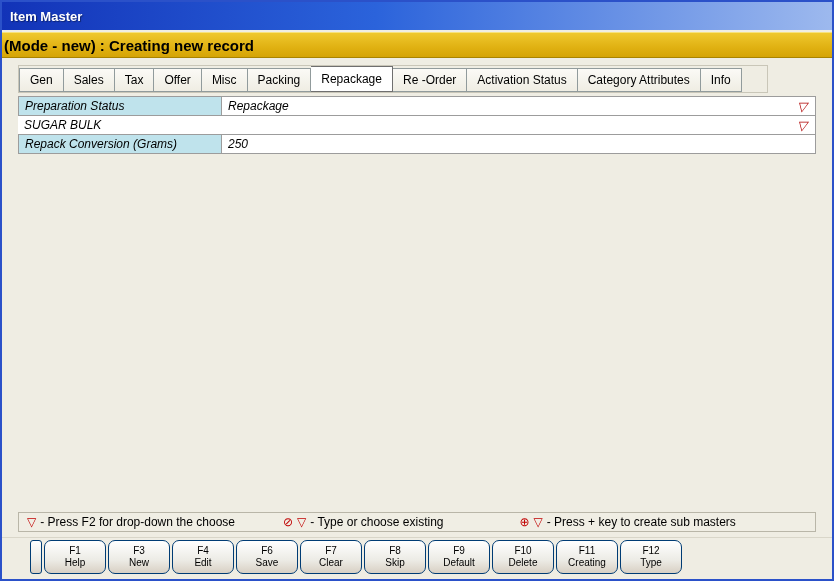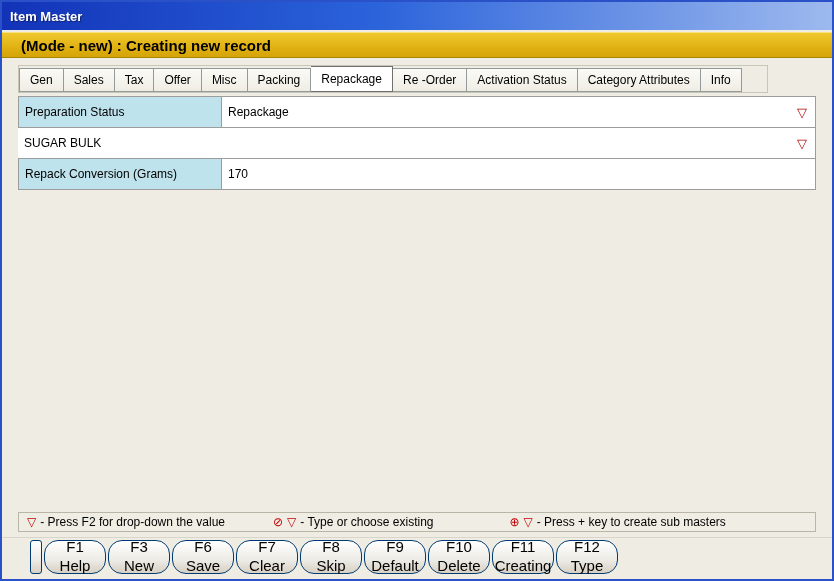--- a/index.html
+++ b/index.html
@@ -17,21 +17,21 @@
     color:#fff; font-weight:bold; font-size:13px;
     display:flex; align-items:center; padding-left:8px;
     text-shadow:1px 1px 1px rgba(0,0,0,.4);
   }
   .modebar {
     height:26px; flex:0 0 26px;
     margin-top:2px;
     background:linear-gradient(180deg,#EFC82E 0%, #E0B112 60%, #D5A406 100%);
     border-top:1px solid #F7E27E; border-bottom:1px solid #A98400;
     color:#000; font-weight:bold; font-size:15px;
-    display:flex; align-items:center; padding-left:19px;
+    display:flex; align-items:center; padding-left:2px;
   }
   .tabwrap {
     margin:7px 0 0 16px;
     width:750px;
     border:1px solid #C9C6B8;
     background:transparent;
     display:flex; align-items:flex-end;
   }
   .tab {
     border:1px solid #919B9C;
@@ -42,21 +42,21 @@
     cursor:default;
     white-space:nowrap;
   }
   .tab:first-child { border-left-width:1px; }
   .tab.active {
     background:#FFFFFF;
     border-color:#6F6F6F;
     padding-top:5px; padding-bottom:5px;
   }
   .form { margin:4px 16px 0 16px; }
-  .frow { display:flex; margin-top:-1px; height:32px; }
+  .frow { display:flex; margin-top:-1px; height:20px;font-style:italic; }
   .flabel {
     flex:0 0 204px;
     background:#BFE3EC;
     border:1px solid #9C9C9C;
     font-size:12px; color:#000;
     display:flex; align-items:center; padding-left:6px;
   }
   .fvalue {
     flex:1;
     background:#FFFFFF;
@@ -94,24 +94,24 @@
   }
   .sliver {
     width:12px; height:34px;
     border:1px solid #003C74; border-radius:3px;
     background:linear-gradient(180deg,#FFFFFF,#ECEBE5 60%,#D8D0C4);
     margin-right:2px;
   }
   .fbtn {
     width:62px; height:34px;
     margin-right:2px;
-    border:1px solid #003C74; border-radius:14px;
+    border:1px solid #003C74; border-radius:7px;
     background:linear-gradient(180deg,#FFFFFF,#ECEBE5 60%,#D8D0C4);
     font-family:"Liberation Sans", sans-serif;
-    font-size:15px; color:#000;
+    font-size:10px; color:#000;
     display:flex; flex-direction:column; align-items:center; justify-content:center;
     line-height:1.25; cursor:default;
   }
 </style>
 </head>
 <body>
 
 <div class="window">
 
   <div class="titlebar">
@@ -149,32 +149,32 @@
     <div class="frow">
       <div class="fvalue">
         <span class="fvtext">SUGAR BULK</span>
         <span class="ddicon">▽</span>
       </div>
     </div>
 
     <div class="frow">
       <div class="flabel">Repack Conversion (Grams)</div>
       <div class="fvalue">
-        <span class="fvtext">170</span>
+        <span class="fvtext">250</span>
       </div>
     </div>
 
   </div>
 
   <div class="spacer"></div>
 
   <div class="legend">
     <span class="litem">
       <span class="lsym">▽</span>
-      <span>- Press F2 for drop-down the value</span>
+      <span>- Press F2 for drop-down the choose</span>
     </span>
     <span class="litem litem-2">
       <span class="lsym">⊘</span>
       <span class="lsym small">▽</span>
       <span>- Type or choose existing</span>
     </span>
     <span class="litem litem-3">
       <span class="lsym">⊕</span>
       <span class="lsym small">▽</span>
       <span>- Press + key to create sub masters</span>
@@ -185,20 +185,24 @@
     <div class="sliver"></div>
     <button class="fbtn">
       <span>F1</span>
       <span>Help</span>
     </button>
     <button class="fbtn">
       <span>F3</span>
       <span>New</span>
     </button>
     <button class="fbtn">
+      <span>F4</span>
+      <span>Edit</span>
+    </button>
+    <button class="fbtn">
       <span>F6</span>
       <span>Save</span>
     </button>
     <button class="fbtn">
       <span>F7</span>
       <span>Clear</span>
     </button>
     <button class="fbtn">
       <span>F8</span>
       <span>Skip</span>

